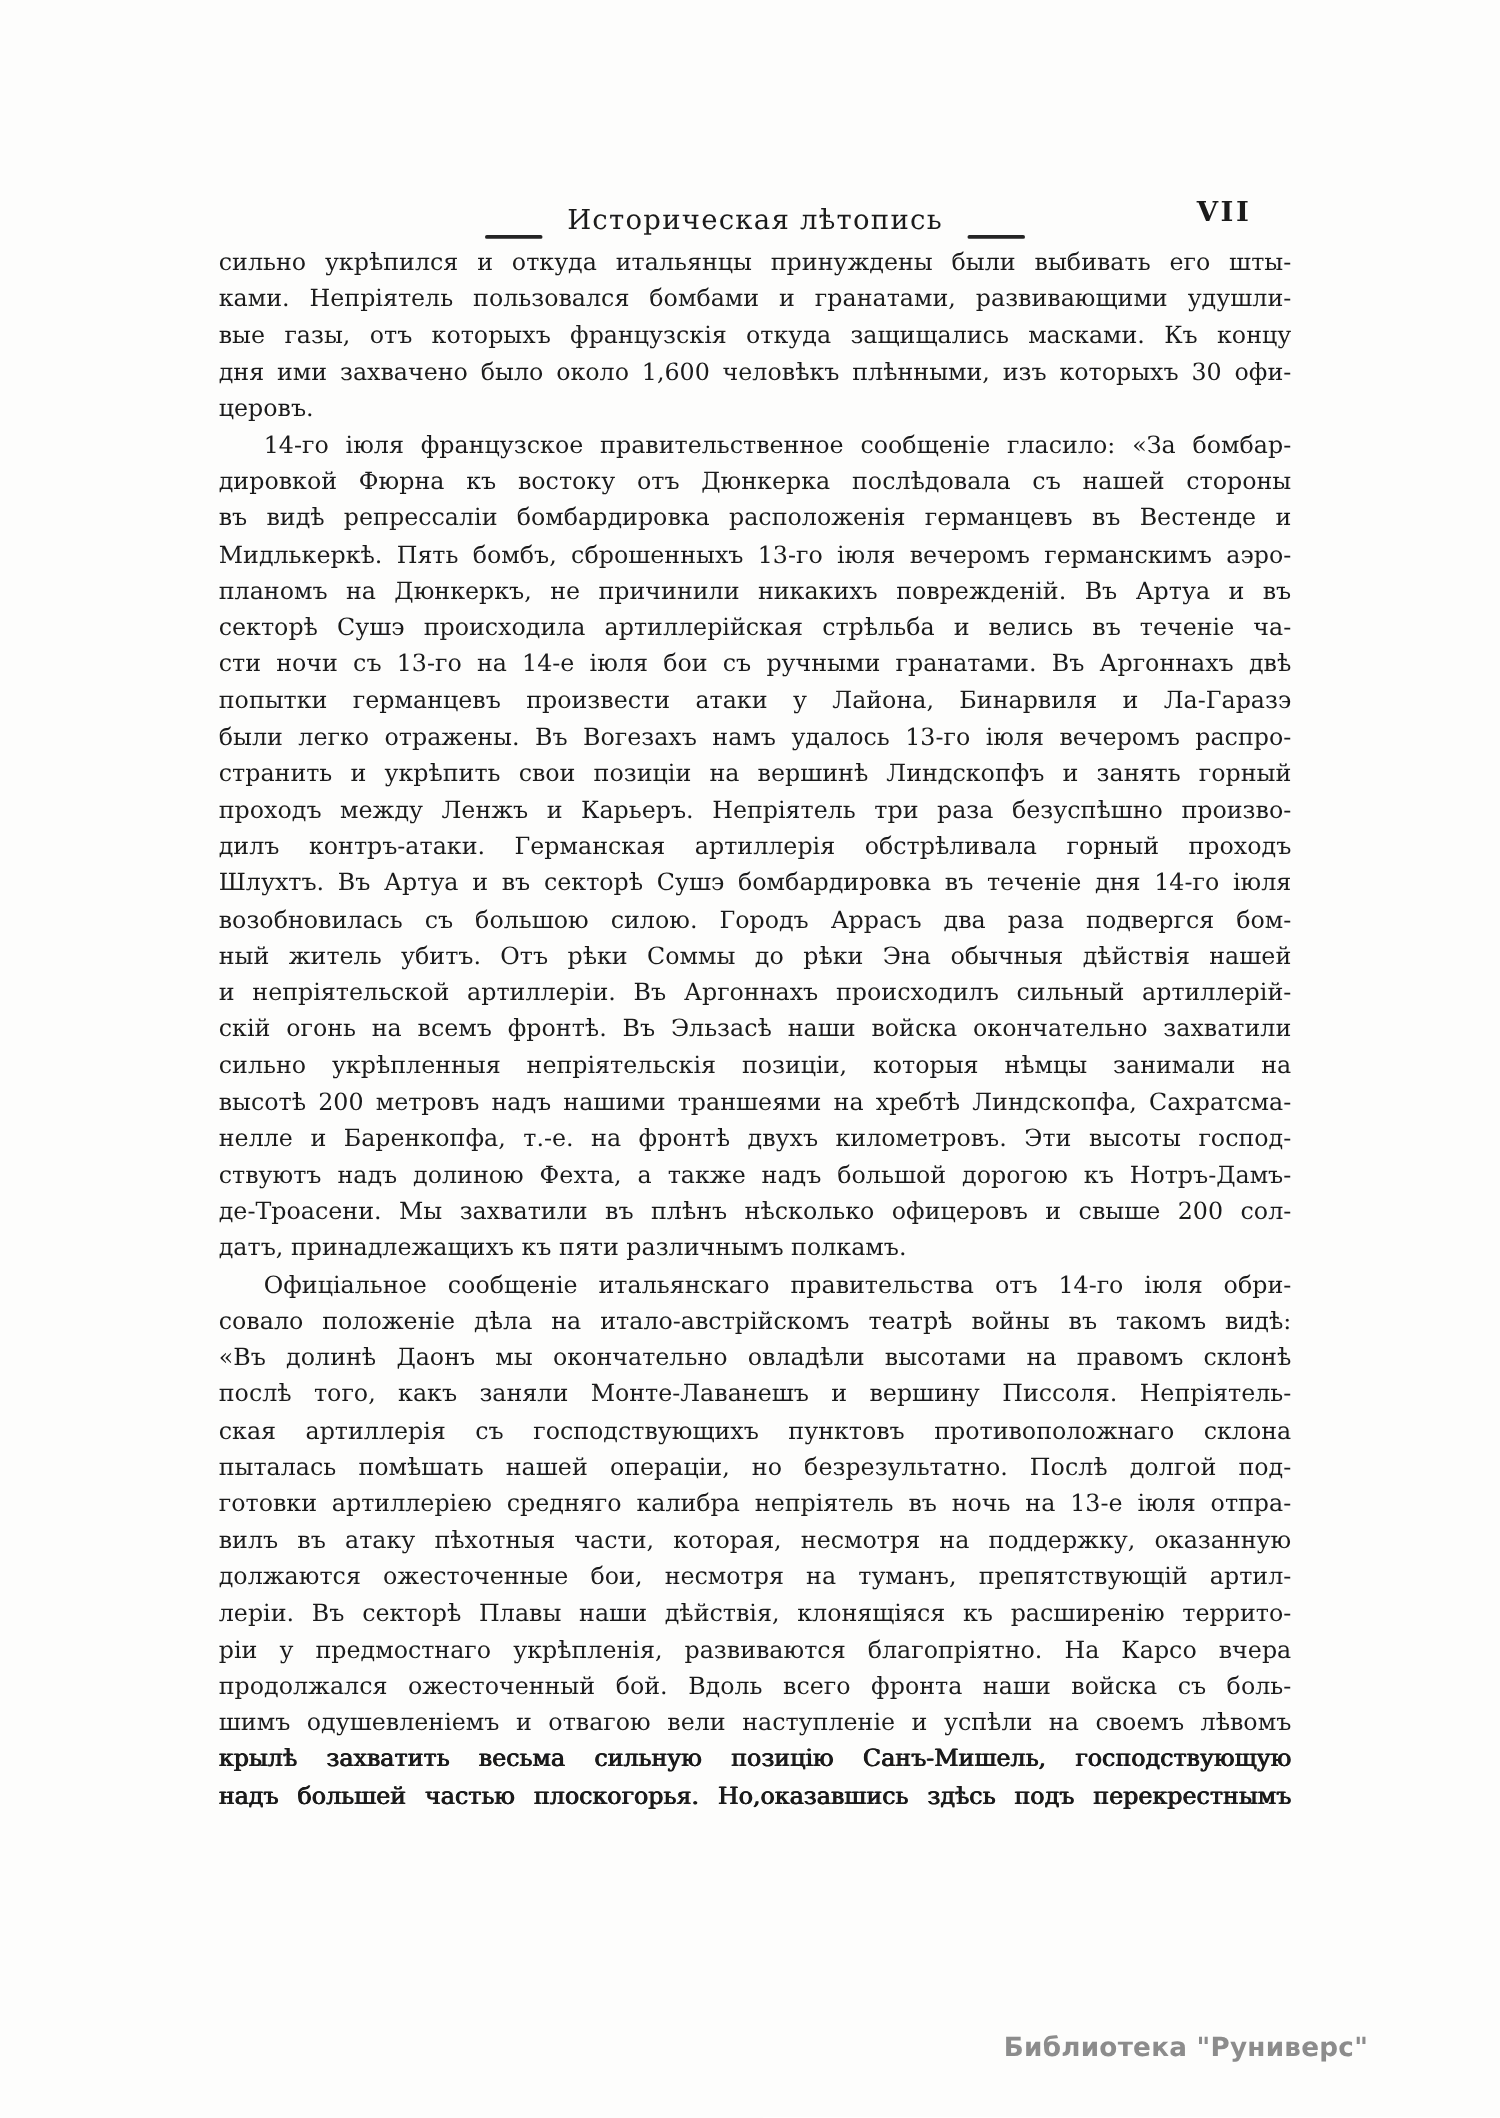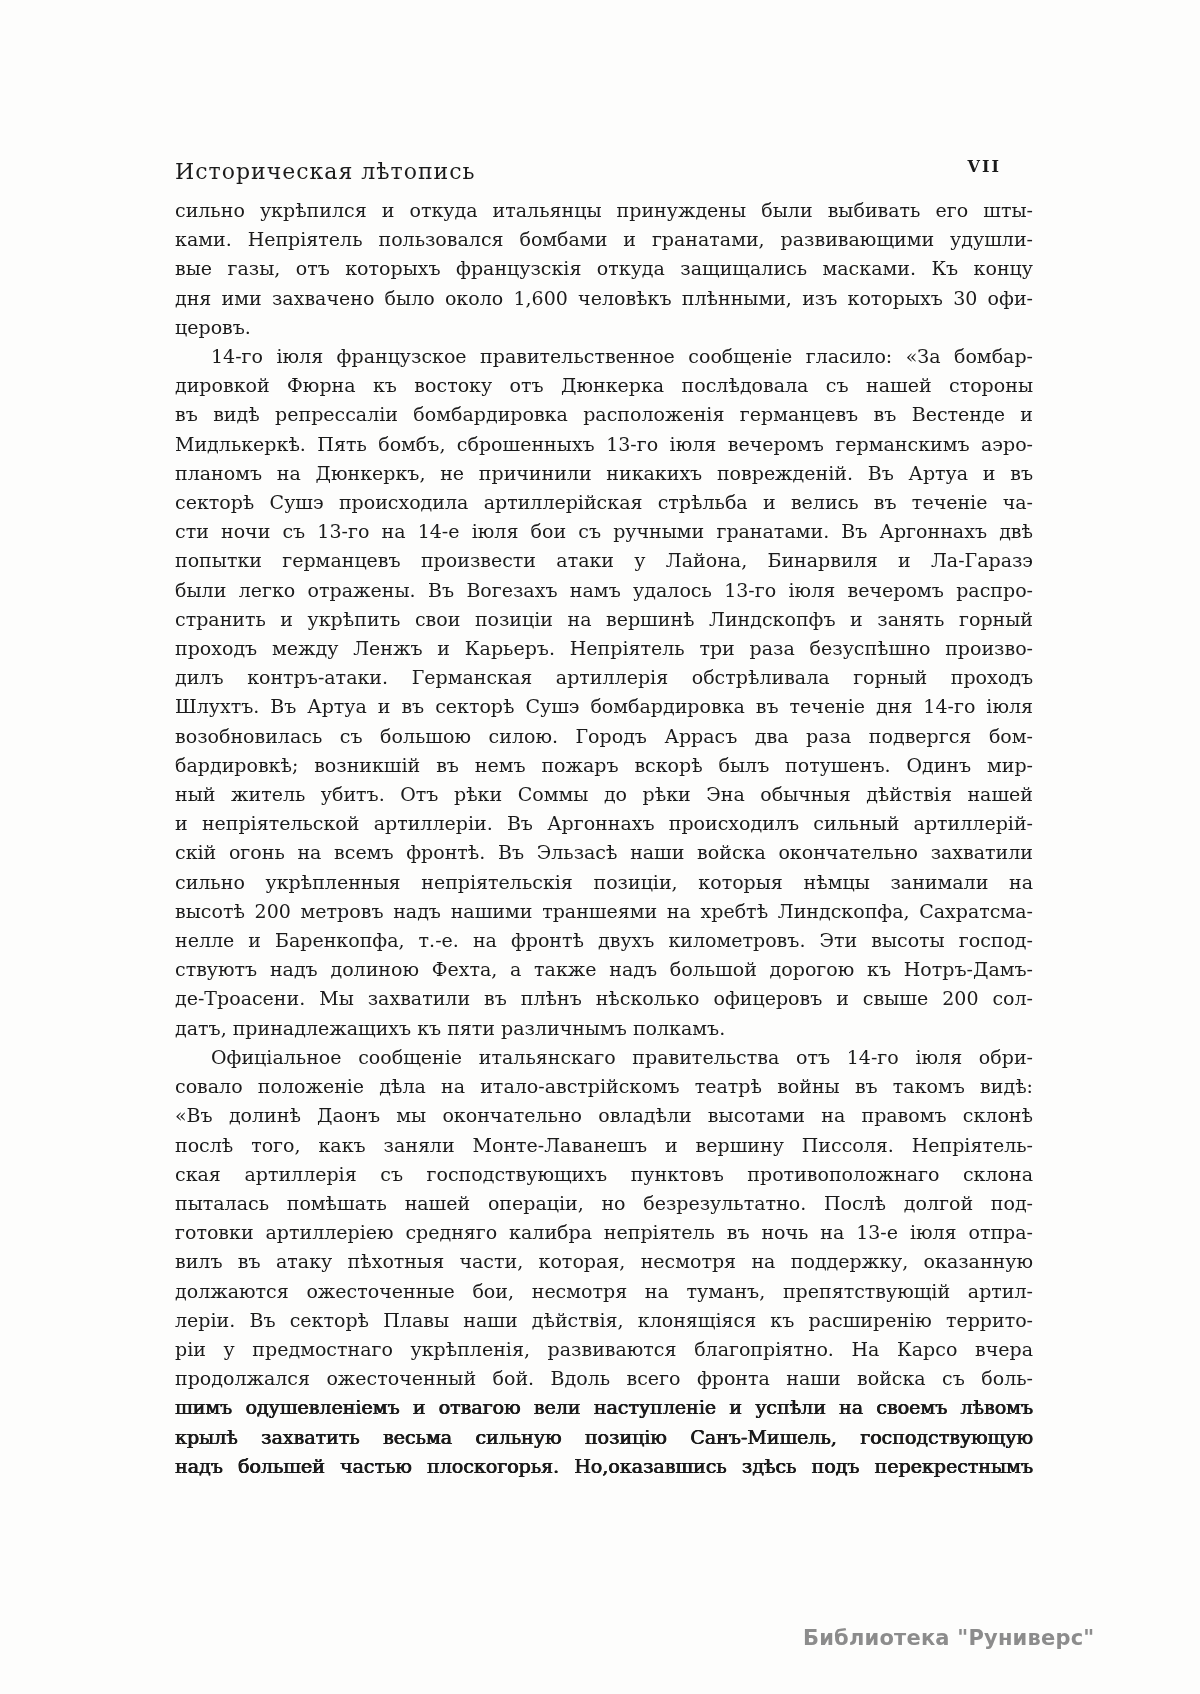--- a/index.html
+++ b/index.html
@@ -17,44 +17,43 @@
   .header {
     position: absolute;
     left: 175px;
     top: 155px;
     width: 858px;
     height: 36px;
   }
   .header-center {
     display: flex;
     justify-content: center;
-    align-items: flex-start;
+    align-items: flex-end;
     gap: 20px;
     height: 100%;
-    flex-direction: column;
   }
   .rule-dash {
     display: inline-block;
     width: 46px;
     height: 3px;
     background: #242424;
     border-radius: 2px;
   }
   .title {
     font-size: 22px;
     letter-spacing: 1px;
     white-space: nowrap;
     transform: translateY(-2px);
   }
   .pagenum {
     position: absolute;
     top: 2px;
     right: 32px;
     font-weight: bold;
-    font-size: 16px;
+    font-size: 22px;
     letter-spacing: 2px;
   }
   
   .body-text {
     position: absolute;
     left: 175px;
     top: 196px;
     width: 858px;
     font-size: 19px;
     line-height: 29.2px;
@@ -109,21 +108,20 @@
       <div class="line">планомъ на Дюнкеркъ, не причинили никакихъ поврежденій. Въ Артуа и въ</div>
       <div class="line">секторѣ Сушэ происходила артиллерійская стрѣльба и велись въ теченіе ча-</div>
       <div class="line">сти ночи съ 13-го на 14-е іюля бои съ ручными гранатами. Въ Аргоннахъ двѣ</div>
       <div class="line">попытки германцевъ произвести атаки у Лайона, Бинарвиля и Ла-Гаразэ</div>
       <div class="line">были легко отражены. Въ Вогезахъ намъ удалось 13-го іюля вечеромъ распро-</div>
       <div class="line">странить и укрѣпить свои позиціи на вершинѣ Линдскопфъ и занять горный</div>
       <div class="line">проходъ между Ленжъ и Карьеръ. Непріятель три раза безуспѣшно произво-</div>
       <div class="line">дилъ контръ-атаки. Германская артиллерія обстрѣливала горный проходъ</div>
       <div class="line">Шлухтъ. Въ Артуа и въ секторѣ Сушэ бомбардировка въ теченіе дня 14-го іюля</div>
       <div class="line">возобновилась съ большою силою. Городъ Аррасъ два раза подвергся бом-</div>
-      <div class="line">бардировкѣ; возникшій въ немъ пожаръ вскорѣ былъ потушенъ. Одинъ мир-</div>
       <div class="line">ный житель убитъ. Отъ рѣки Соммы до рѣки Эна обычныя дѣйствія нашей</div>
       <div class="line">и непріятельской артиллеріи. Въ Аргоннахъ происходилъ сильный артиллерій-</div>
       <div class="line">скій огонь на всемъ фронтѣ. Въ Эльзасѣ наши войска окончательно захватили</div>
       <div class="line">сильно укрѣпленныя непріятельскія позиціи, которыя нѣмцы занимали на</div>
       <div class="line">высотѣ 200 метровъ надъ нашими траншеями на хребтѣ Линдскопфа, Сахратсма-</div>
       <div class="line">нелле и Баренкопфа, т.-е. на фронтѣ двухъ километровъ. Эти высоты господ-</div>
       <div class="line">ствуютъ надъ долиною Фехта, а также надъ большой дорогою къ Нотръ-Дамъ-</div>
       <div class="line">де-Троасени. Мы захватили въ плѣнъ нѣсколько офицеровъ и свыше 200 сол-</div>
       <div class="line para-end">датъ, принадлежащихъ къ пяти различнымъ полкамъ.</div>
       <div class="line indent">Офиціальное сообщеніе итальянскаго правительства отъ 14-го іюля обри-</div>

